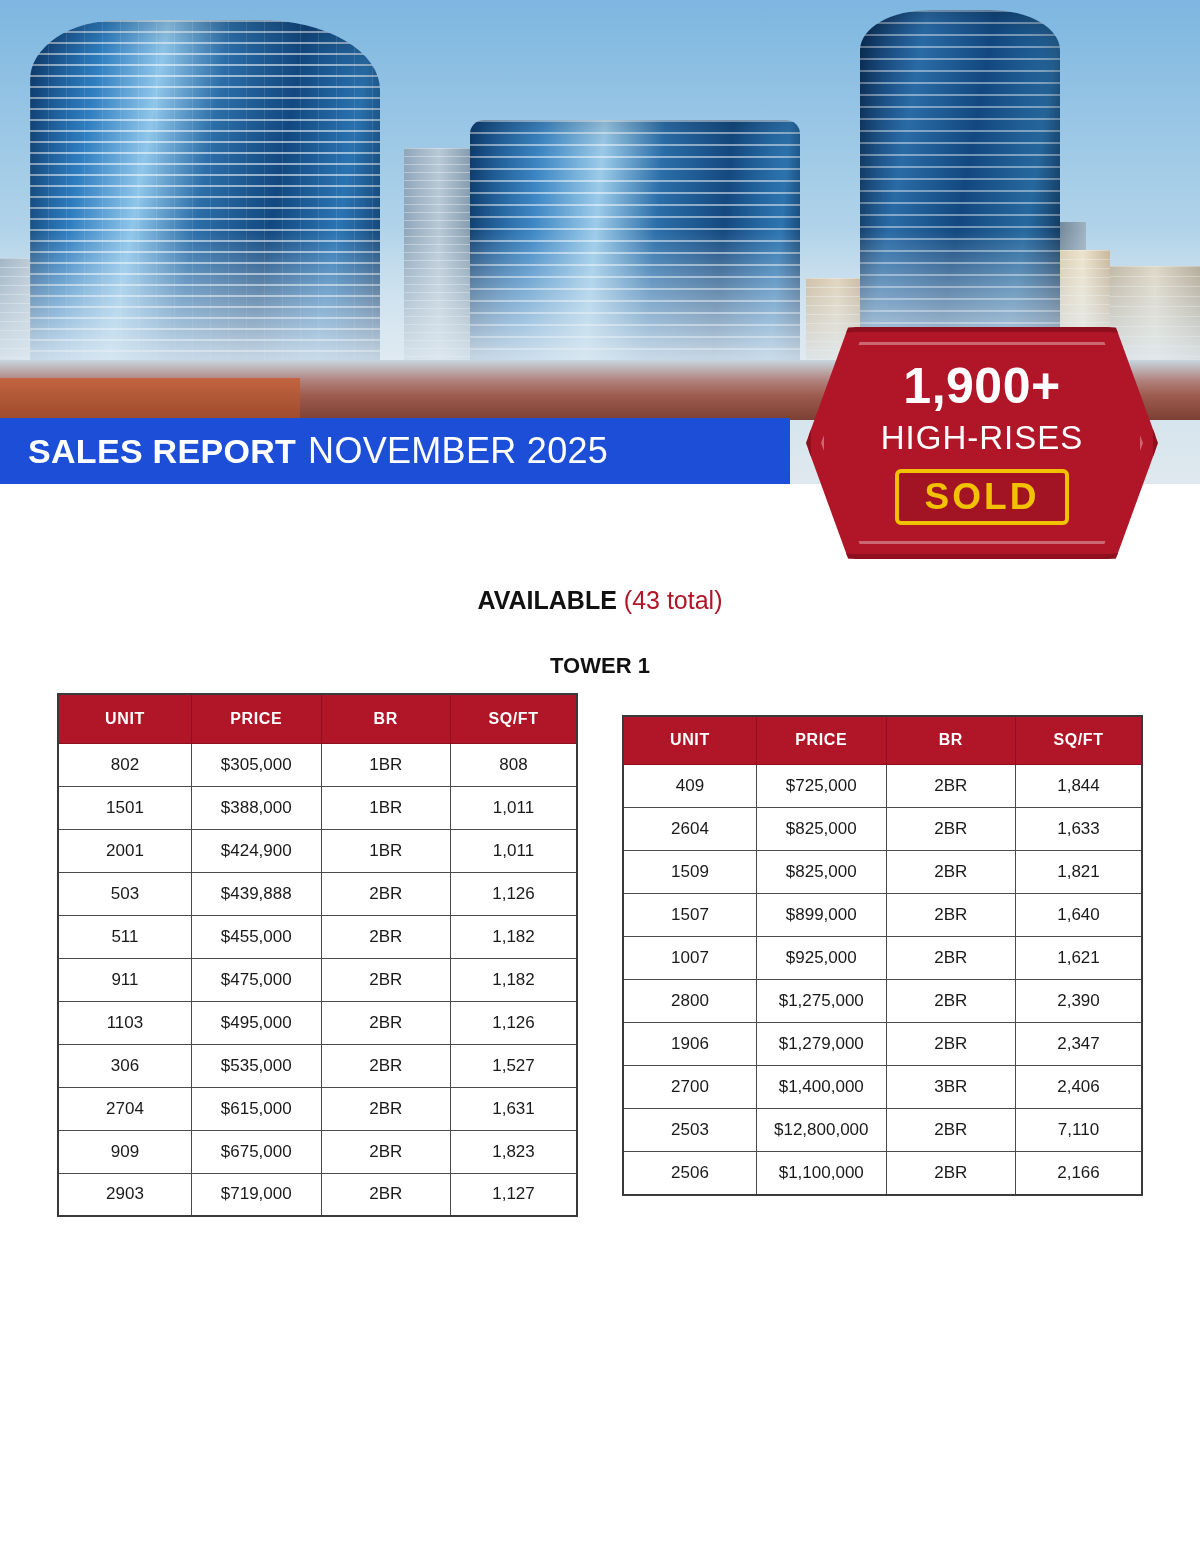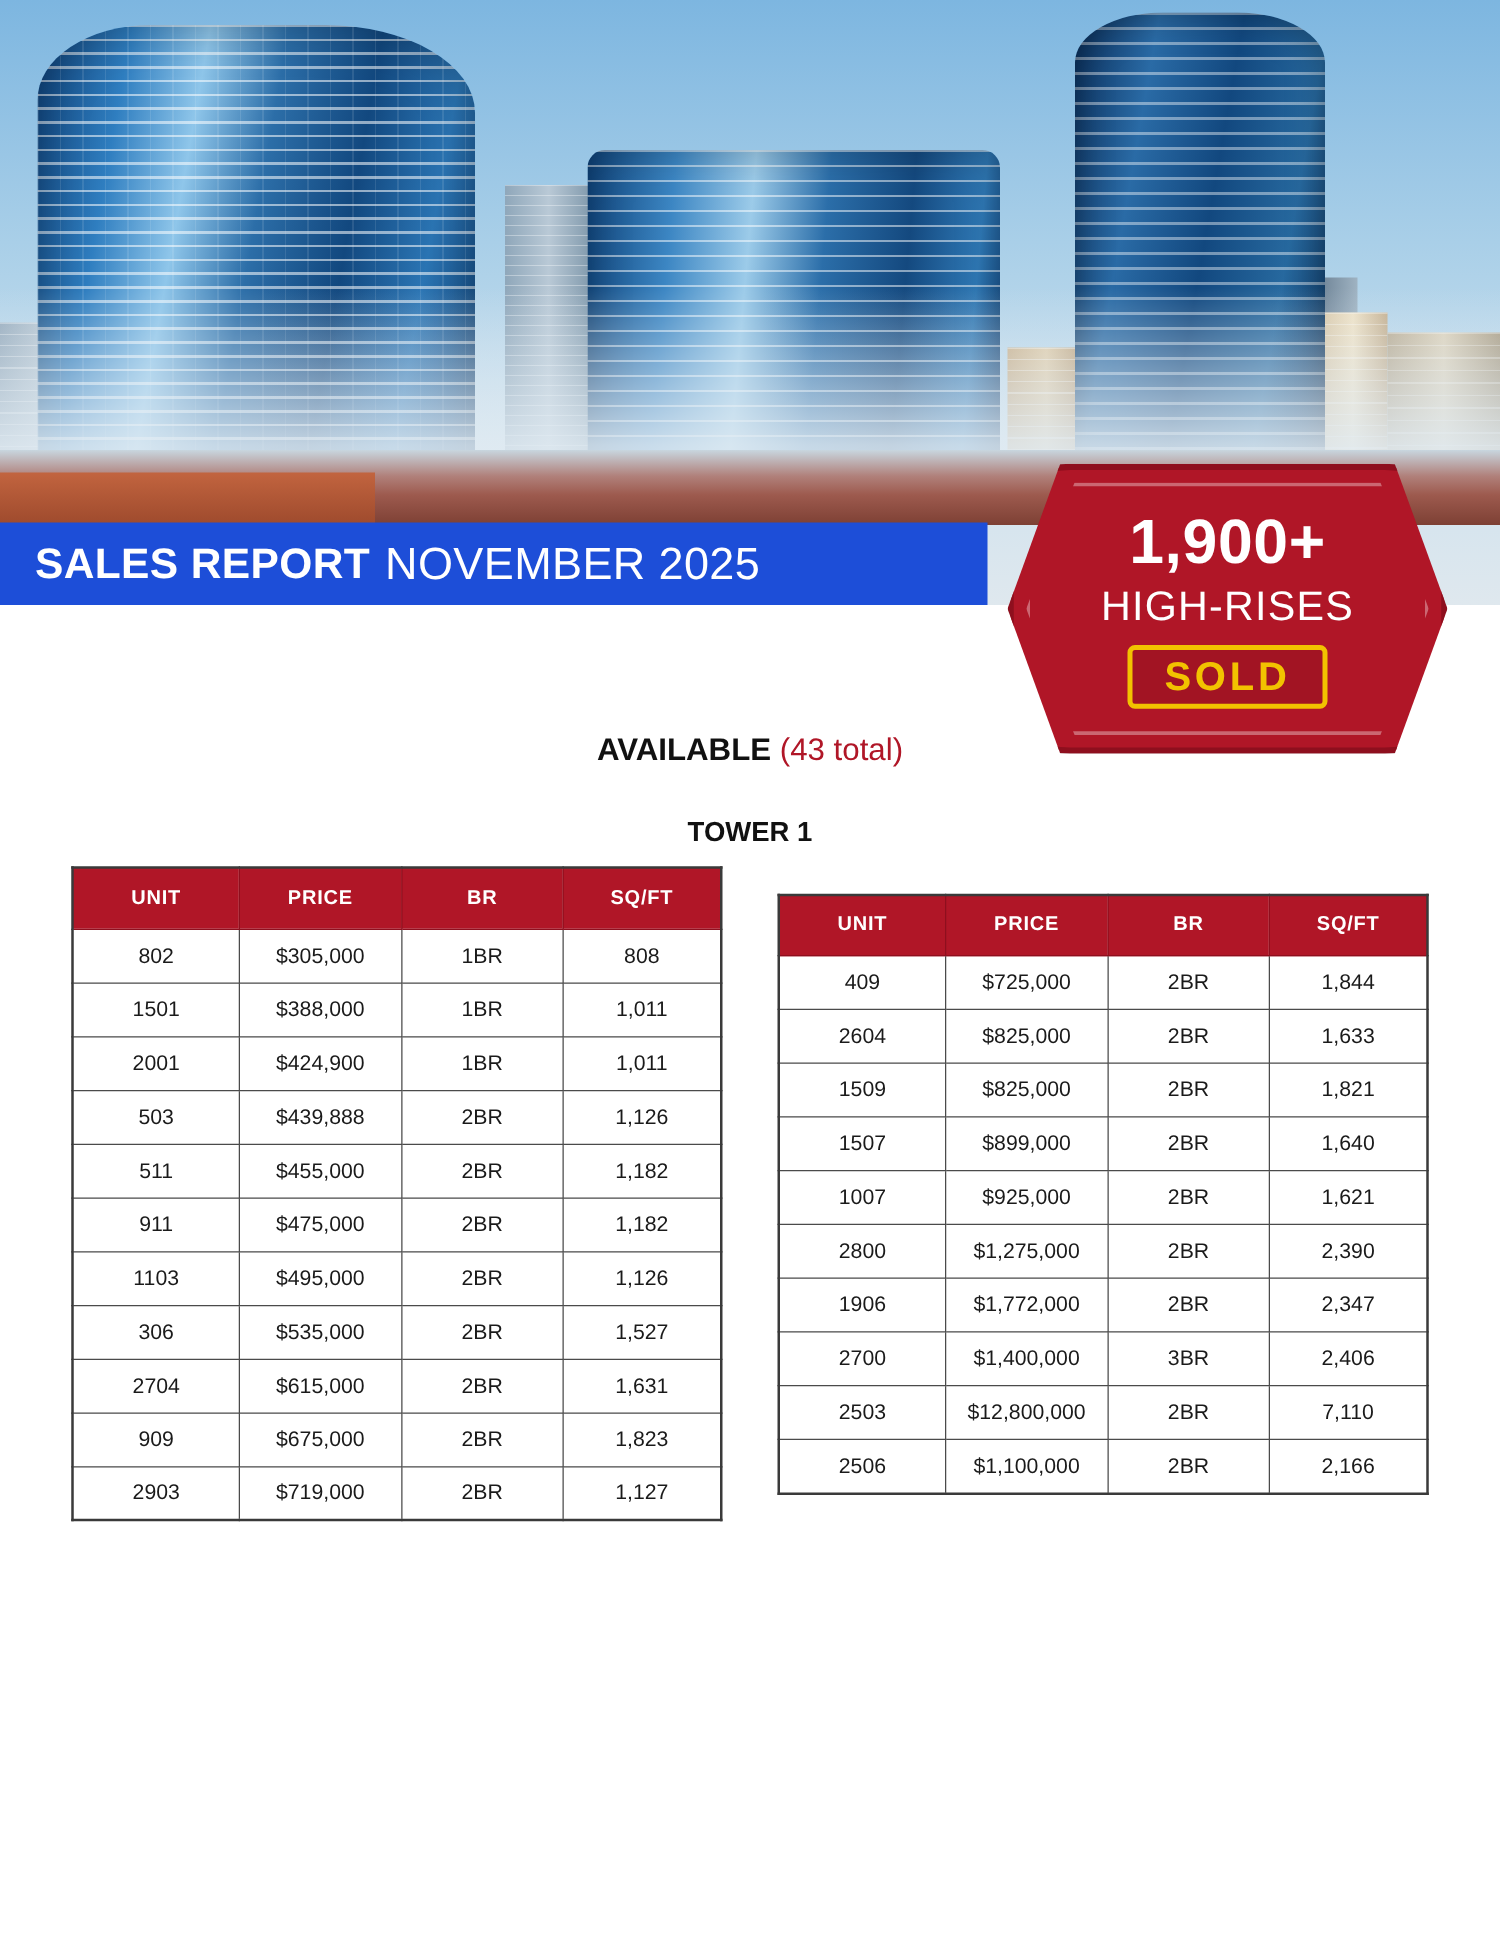--- a/index.html
+++ b/index.html
@@ -174,21 +174,20 @@
     height: 232px;
     background: #b01627;
     border: 5px solid #8e0f1e;
     border-radius: 50px / 34px;
     clip-path: polygon(12% 0%, 88% 0%, 100% 50%, 88% 100%, 12% 100%, 0% 50%);
     display: flex;
     flex-direction: column;
     align-items: center;
     justify-content: center;
     box-shadow: 0 4px 12px rgba(0,0,0,.2);
-    margin-top: 44px;
   }
   .badge-inner {
     position: absolute;
     inset: 10px;
     border: 3px solid rgba(255,255,255,.35);
     clip-path: polygon(12% 0%, 88% 0%, 100% 50%, 88% 100%, 12% 100%, 0% 50%);
     pointer-events: none;
   }
   .badge .num {
     color: #ffffff;
@@ -202,21 +201,21 @@
     font-size: 33px;
     letter-spacing: 1px;
     margin-top: 8px;
   }
   .badge .sold {
     margin-top: 12px;
     border: 4px solid #f2c200;
     border-radius: 6px;
     padding: 3px 26px;
     color: #f2c200;
-    font-size: 32px;
+    font-size: 37px;
     font-weight: bold;
     letter-spacing: 3px;
     background: rgba(0,0,0,.08);
   }
 
   
   .content {
     position: relative;
     padding-top: 102px;
   }
@@ -452,21 +451,21 @@
               <td>1,621</td>
             </tr>
             <tr>
               <td>2800</td>
               <td>$1,275,000</td>
               <td>2BR</td>
               <td>2,390</td>
             </tr>
             <tr>
               <td>1906</td>
-              <td>$1,772,000</td>
+              <td>$1,279,000</td>
               <td>2BR</td>
               <td>2,347</td>
             </tr>
             <tr>
               <td>2700</td>
               <td>$1,400,000</td>
               <td>3BR</td>
               <td>2,406</td>
             </tr>
             <tr>

